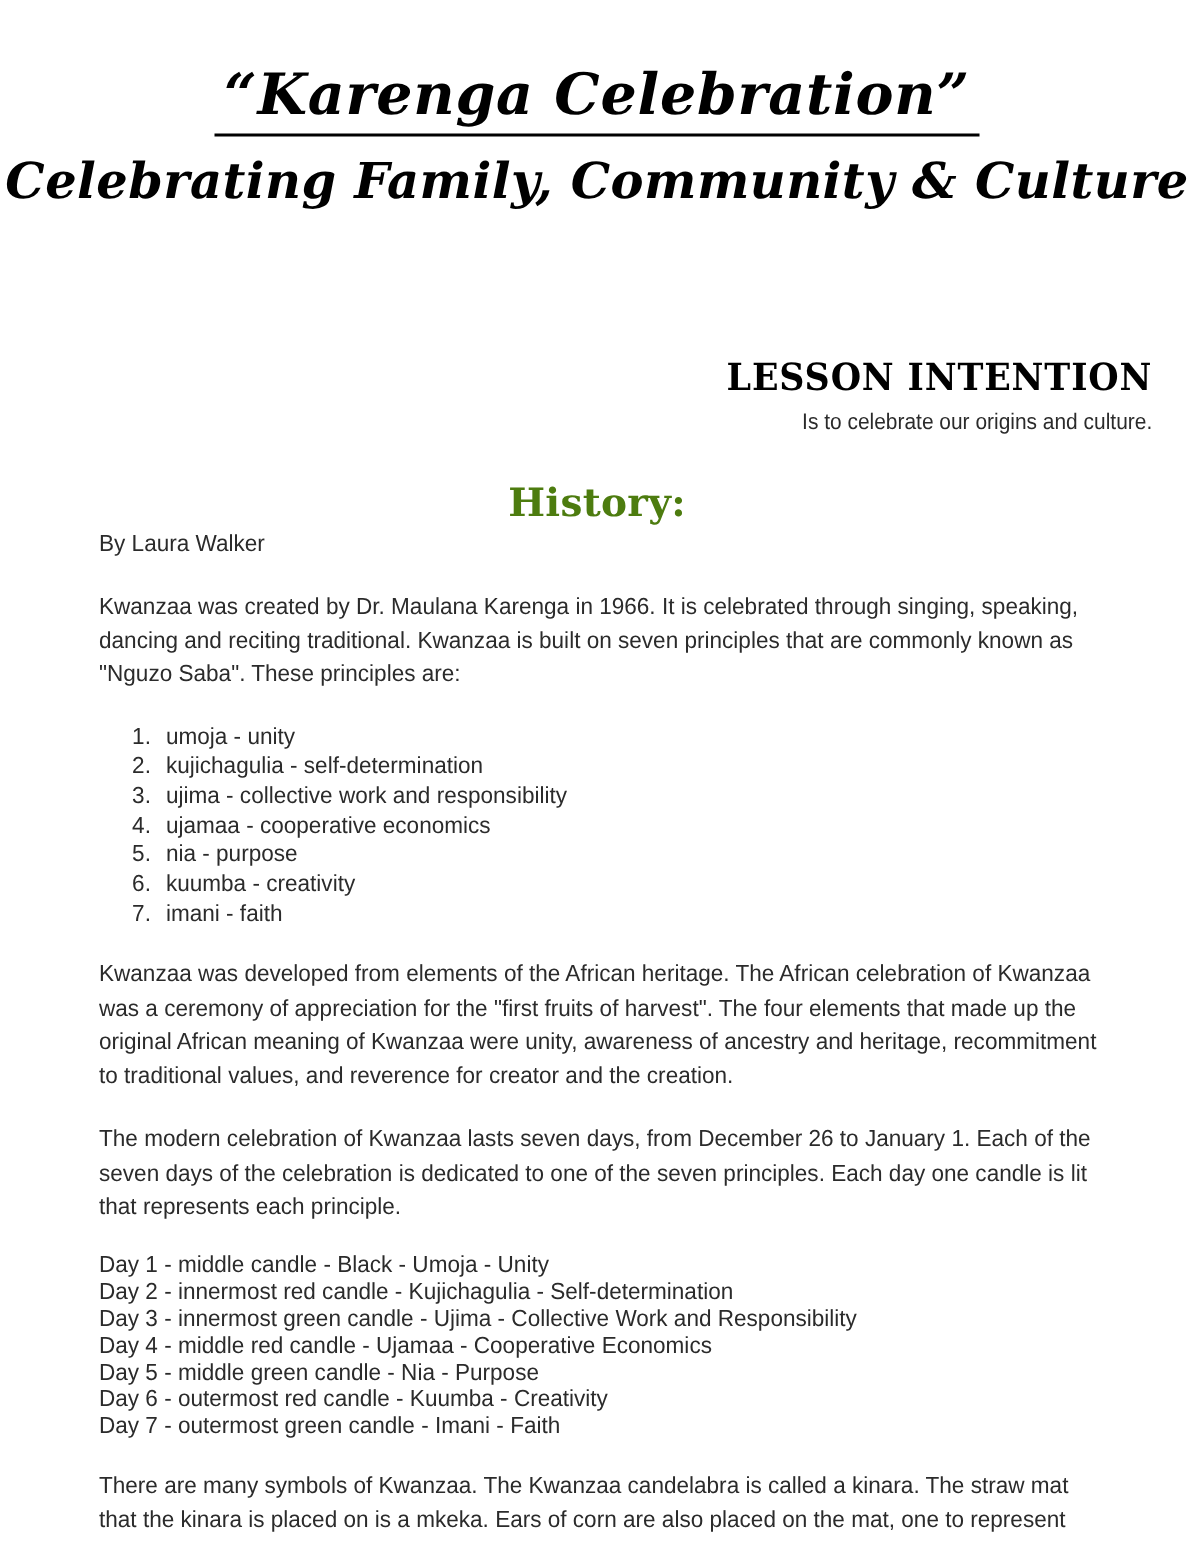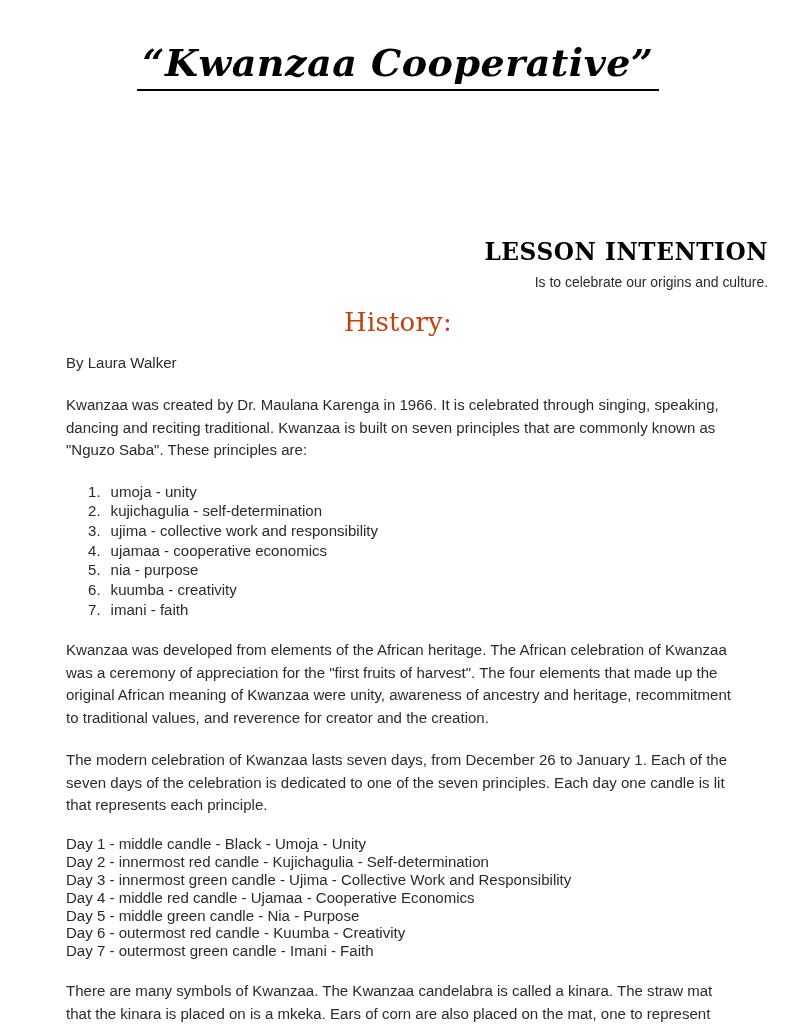--- a/index.html
+++ b/index.html
@@ -92,25 +92,25 @@
   .history-block {
     position: absolute;
     left: 0;
     top: 305px;
     width: 796px;
     text-align: center;
   }
 
   .history-heading {
     font-family: "DejaVu Serif", "Liberation Serif", serif;
-    font-weight: normal;
+    font-weight: bold;
     font-size: 26px;
     line-height: 31px;
-    color: #c2410c;
-    margin: 2px;
+    color: #4d7c0f;
+    margin: 16px;
     letter-spacing: 0.2px;
   }
 
   
   .body-wrap {
     position: absolute;
     left: 66px;
     top: 352px;
     width: 686px;
   }
@@ -164,21 +164,22 @@
     color: #2b2b2b;
     white-space: nowrap;
   }
 </style>
 </head>
 <body>
 
 <div class="page">
 
   <div class="title-block">
-    <h1 class="doc-title">“Kwanzaa Cooperative”</h1>
+    <h1 class="doc-title">“Karenga Celebration”</h1>
+    <div class="doc-subtitle">Celebrating Family, Community &amp; Culture</div>
   </div>
 
   <div class="lesson-block">
     <div class="lesson-heading">LESSON INTENTION</div>
     <div class="lesson-sub">Is to celebrate our origins and culture.</div>
   </div>
 
   <div class="history-block">
     <div class="history-heading">History:</div>
   </div>

